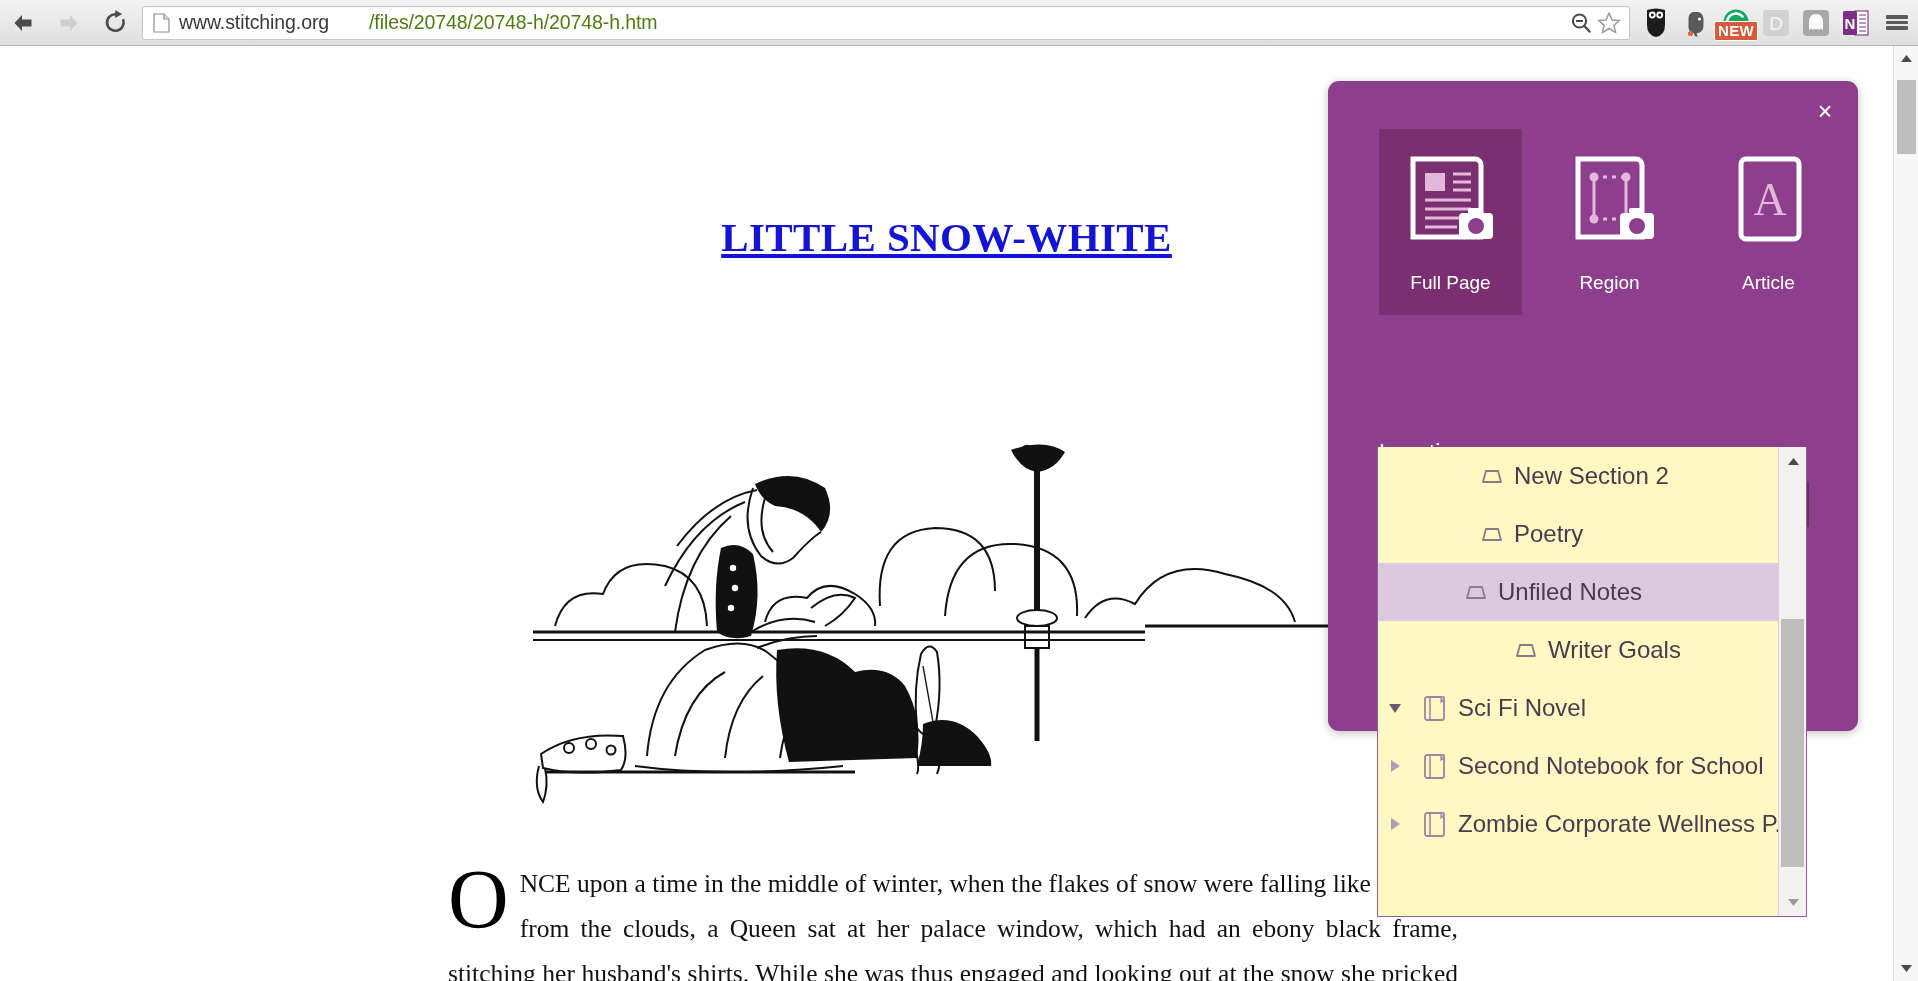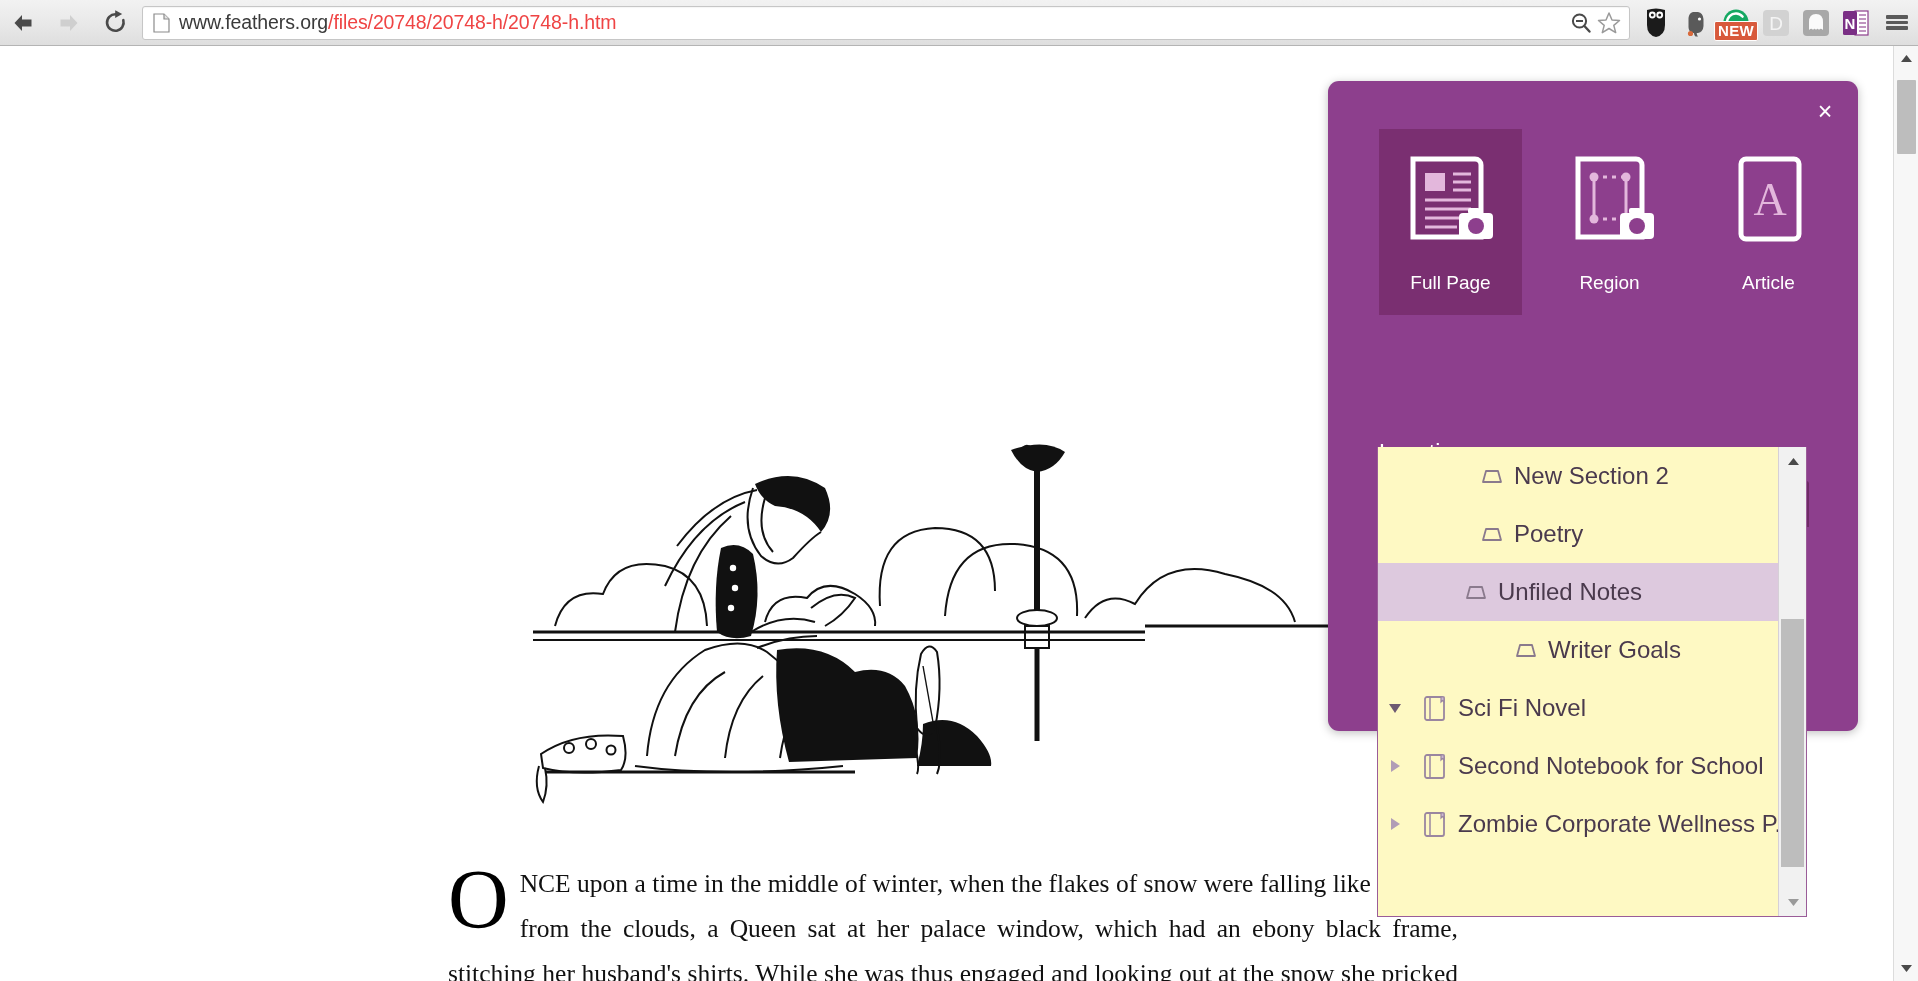--- a/index.html
+++ b/index.html
@@ -27,21 +27,21 @@
     flex: 1 1 auto; height: 34px; margin: 0 6px 0 4px;
     background: #ffffff; border: 1px solid #c6c6c6; border-radius: 3px;
     display: flex; align-items: center; padding: 0 6px 0 10px;
     box-shadow: inset 0 1px 1px rgba(0,0,0,0.04);
   }
   #page-icon { width: 17px; height: 20px; flex: 0 0 auto; margin-right: 9px; }
   #url-text {
     flex: 1 1 auto; font-size: 19.5px; color: #3a3a3a; white-space: nowrap;
     overflow: hidden; letter-spacing: -0.1px;
   }
-  #url-text .dim { color: #ef4444; }
+  #url-text .dim { color: #4d7c0f; margin-left: 40px; }
   .url-action { width: 28px; height: 28px; flex: 0 0 auto; display:flex; align-items:center; justify-content:center;}
 
   .ext-icon {
     width: 34px; height: 34px; flex: 0 0 auto; margin: 0 3px;
     display: flex; align-items: center; justify-content: center;
     position: relative;
   }
   #menu-btn { width: 42px; height: 46px; flex:0 0 auto; display:flex; align-items:center; justify-content:center; }
   .hamburger-line { width: 22px; height: 3.4px; background: #5a5a5a; border-radius: 1px; margin: 2.3px 0; }
 
@@ -176,21 +176,21 @@
       <path d="M13.5 5.2 A8.3 8.3 0 1 0 21.3 11.2" stroke="#4a4a4a" stroke-width="2.6" fill="none" stroke-linecap="round"></path>
       <path d="M13.2 1.2 L13.2 9.0 L20.2 5.1 Z" fill="#4a4a4a"></path>
     </svg>
   </div>
 
   <div id="url-bar">
     <svg id="page-icon" viewBox="0 0 17 20">
       <path d="M1 1 H11 L16 6 V19 H1 Z" fill="#fff" stroke="#8c8c8c" stroke-width="1.2"></path>
       <path d="M11 1 L11 6 L16 6" fill="#e4e4e4" stroke="#8c8c8c" stroke-width="1.2"></path>
     </svg>
-    <div id="url-text"><span>www.feathers.org</span><span class="dim">/files/20748/20748-h/20748-h.htm</span></div>
+    <div id="url-text"><span>www.stitching.org</span><span class="dim">/files/20748/20748-h/20748-h.htm</span></div>
     <div class="url-action">
       <svg width="24" height="24" viewBox="0 0 24 24">
         <circle cx="10.5" cy="10" r="6.6" stroke="#4a4a4a" stroke-width="2" fill="none"></circle>
         <line x1="7" y1="10" x2="14" y2="10" stroke="#4a4a4a" stroke-width="2"></line>
         <line x1="15.4" y1="15" x2="20.5" y2="20.5" stroke="#4a4a4a" stroke-width="2.4" stroke-linecap="round"></line>
       </svg>
     </div>
     <div class="url-action">
       <svg width="26" height="26" viewBox="0 0 26 26">
         <path d="M13 3 L16 10 L23.5 10.5 L17.8 15.4 L19.7 22.6 L13 18.5 L6.3 22.6 L8.2 15.4 L2.5 10.5 L10 10 Z" fill="none" stroke="#9a9a9a" stroke-width="1.5" stroke-linejoin="round"></path>
@@ -257,20 +257,21 @@
     <div>
       <div class="hamburger-line"></div>
       <div class="hamburger-line"></div>
       <div class="hamburger-line"></div>
     </div>
   </div>
 </div>
 
 <div id="page-viewport">
 
+  <a id="doc-title" href="#">LITTLE SNOW-WHITE</a>
 
   <svg id="illustration" viewBox="0 0 830 370">
     <g stroke="#111" fill="none" stroke-width="2">
 
       <line x1="8" y1="196" x2="620" y2="196" stroke-width="3"></line>
       <line x1="8" y1="204" x2="620" y2="204" stroke-width="2"></line>
       <line x1="620" y1="190" x2="828" y2="190" stroke-width="3"></line>
 
       <path d="M355 170 Q350 95 410 92 Q470 92 470 155"></path>
       <path d="M420 180 Q425 105 490 108 Q555 112 552 180"></path>

